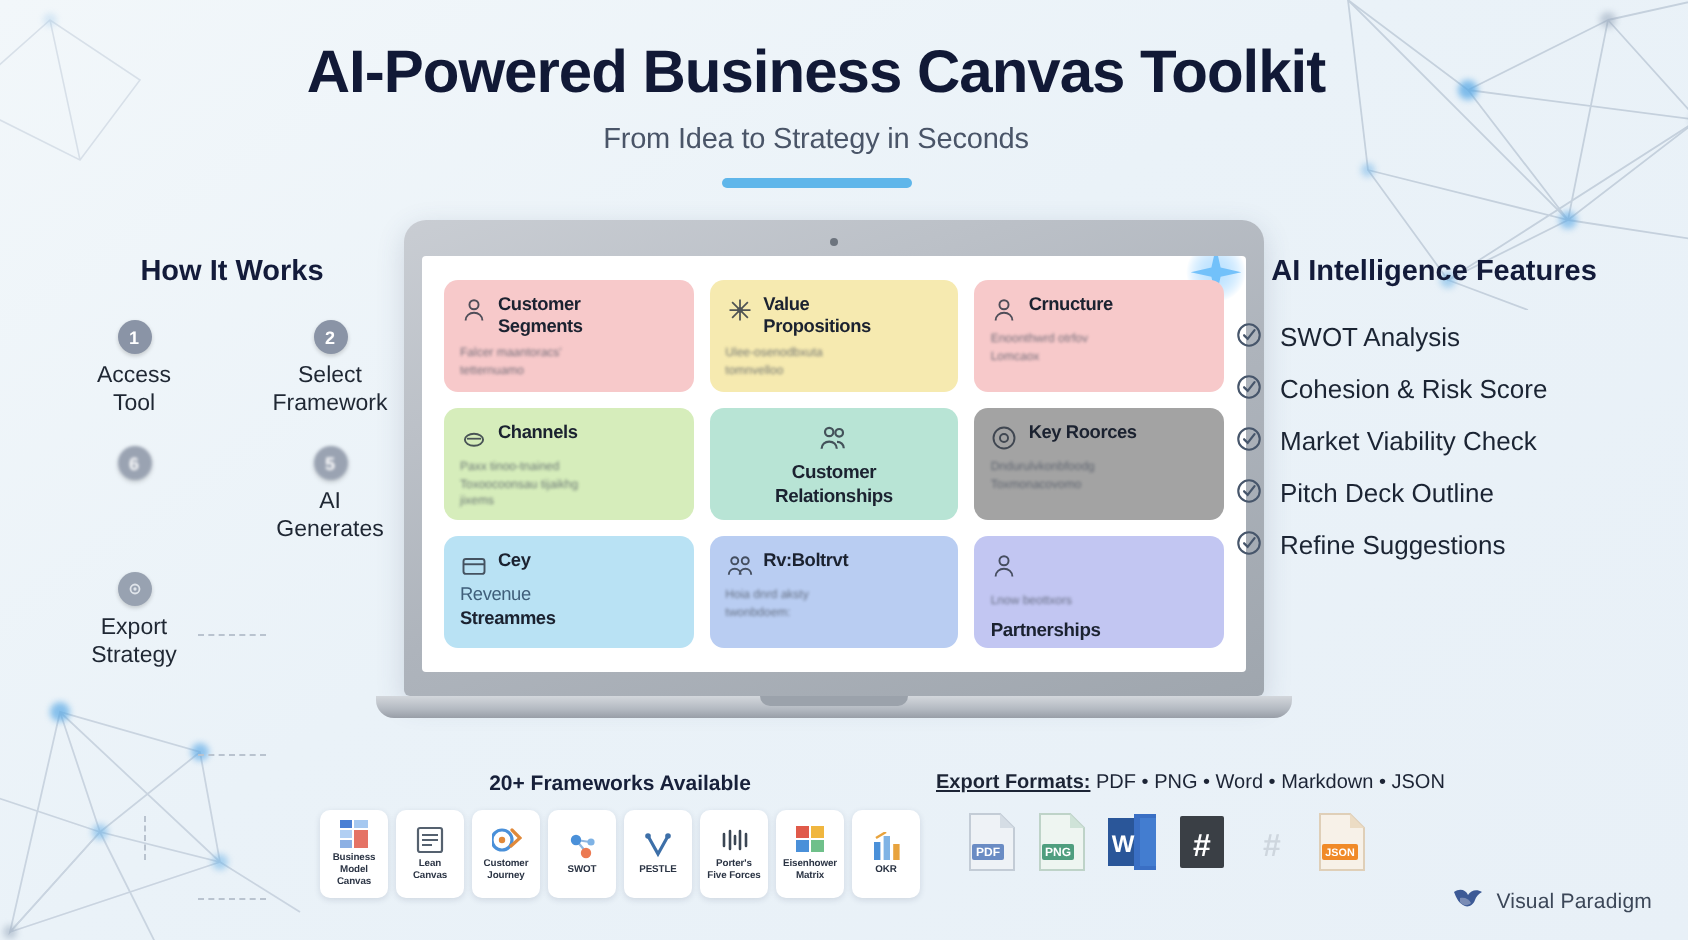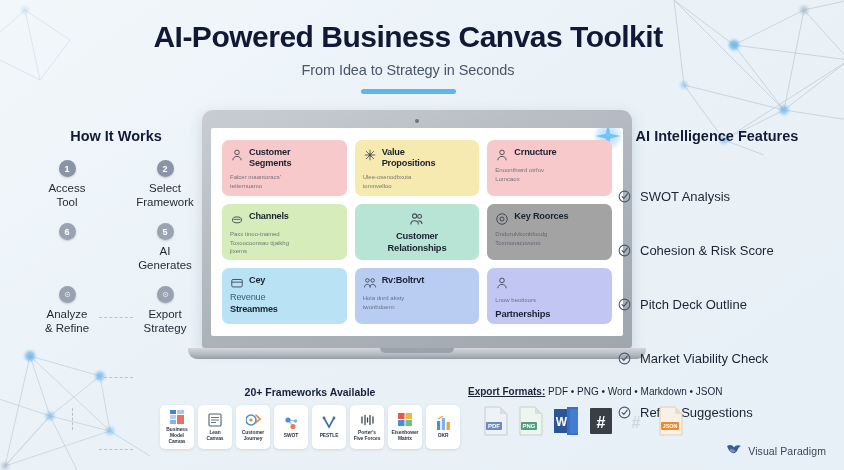--- a/index.html
+++ b/index.html
@@ -86,21 +86,21 @@
   }
   .notch { position:absolute; left:50%; transform:translateX(-50%); top:0;
            width:74px; height:5px; background:#9ba2ab; border-radius:0 0 5px 5px; }
   .sparkle { position:absolute; width:46px; height:46px; right:-8px; top:-8px;
              pointer-events:none; }
 
   
   #aifeatures { position:absolute; right:16px; top:128px; width:222px; }
   .feat-list { margin-top:17px; display:flex; flex-direction:column; gap:11px;
                padding-left:12px; }
-  .feat { display:flex; align-items:center; gap:9px;margin-top:28px; }
+  .feat { display:flex; align-items:flex-start; gap:9px; }
   .feat-label { font-size:13px; color:#1b2433; }
   .check { width:13px; height:13px; flex:none; color:#3d4a5c; }
 
   
   #frameworks { position:absolute; left:160px; top:386px; width:300px; }
   .fw-head { font-size:10.5px; font-weight:bold; color:#17203a; text-align:center; }
   .fw-row { display:flex; gap:4px; margin-top:7px; justify-content:center; }
   .fw-card {
     width:34px; height:44px; background:#fff; border-radius:5px;
     box-shadow:0 1px 3px rgba(40,60,90,.14);
@@ -200,29 +200,20 @@
         <div class="step-label ml">AI<br>Generates</div>
       </div>
 
       <div class="step">
         <div class="badge faint">
           <svg width="9" height="9" viewBox="0 0 12 12">
             <circle cx="6" cy="6" r="3" fill="none" stroke="#dfe4ea" stroke-width="1.2"></circle>
             <circle cx="6" cy="6" r="1.1" fill="#dfe4ea"></circle>
           </svg>
         </div>
-        <div class="step-label ml">Analyze<br>&amp; Refine</div>
-      </div>
-      <div class="step">
-        <div class="badge faint">
-          <svg width="9" height="9" viewBox="0 0 12 12">
-            <circle cx="6" cy="6" r="3" fill="none" stroke="#dfe4ea" stroke-width="1.2"></circle>
-            <circle cx="6" cy="6" r="1.1" fill="#dfe4ea"></circle>
-          </svg>
-        </div>
         <div class="step-label ml">Export<br>Strategy</div>
       </div>
     </div>
   </div>
 
   <div id="laptop">
     <div class="lid">
       <div class="cam"></div>
       <div class="screen">
         <svg class="sparkle" viewBox="0 0 40 40">
@@ -359,28 +350,28 @@
             <circle cx="8" cy="8" r="6.6" fill="none" stroke="#47566b" stroke-width="1.3"></circle>
             <path d="M5 8.2l2.2 2.2L11.4 5" fill="none" stroke="#47566b" stroke-width="1.4" stroke-linecap="round"></path>
           </svg>
         <span class="feat-label">Cohesion &amp; Risk Score</span>
       </div>
       <div class="feat">
         <svg class="check" viewBox="0 0 16 16">
             <circle cx="8" cy="8" r="6.6" fill="none" stroke="#47566b" stroke-width="1.3"></circle>
             <path d="M5 8.2l2.2 2.2L11.4 5" fill="none" stroke="#47566b" stroke-width="1.4" stroke-linecap="round"></path>
           </svg>
-        <span class="feat-label">Pitch Deck Outline</span>
+        <span class="feat-label">Market Viability Check</span>
       </div>
       <div class="feat">
         <svg class="check" viewBox="0 0 16 16">
             <circle cx="8" cy="8" r="6.6" fill="none" stroke="#47566b" stroke-width="1.3"></circle>
             <path d="M5 8.2l2.2 2.2L11.4 5" fill="none" stroke="#47566b" stroke-width="1.4" stroke-linecap="round"></path>
           </svg>
-        <span class="feat-label">Market Viability Check</span>
+        <span class="feat-label">Pitch Deck Outline</span>
       </div>
       <div class="feat">
         <svg class="check" viewBox="0 0 16 16">
             <circle cx="8" cy="8" r="6.6" fill="none" stroke="#47566b" stroke-width="1.3"></circle>
             <path d="M5 8.2l2.2 2.2L11.4 5" fill="none" stroke="#47566b" stroke-width="1.4" stroke-linecap="round"></path>
           </svg>
         <span class="feat-label">Refine Suggestions</span>
       </div>
     </div>
   </div>

